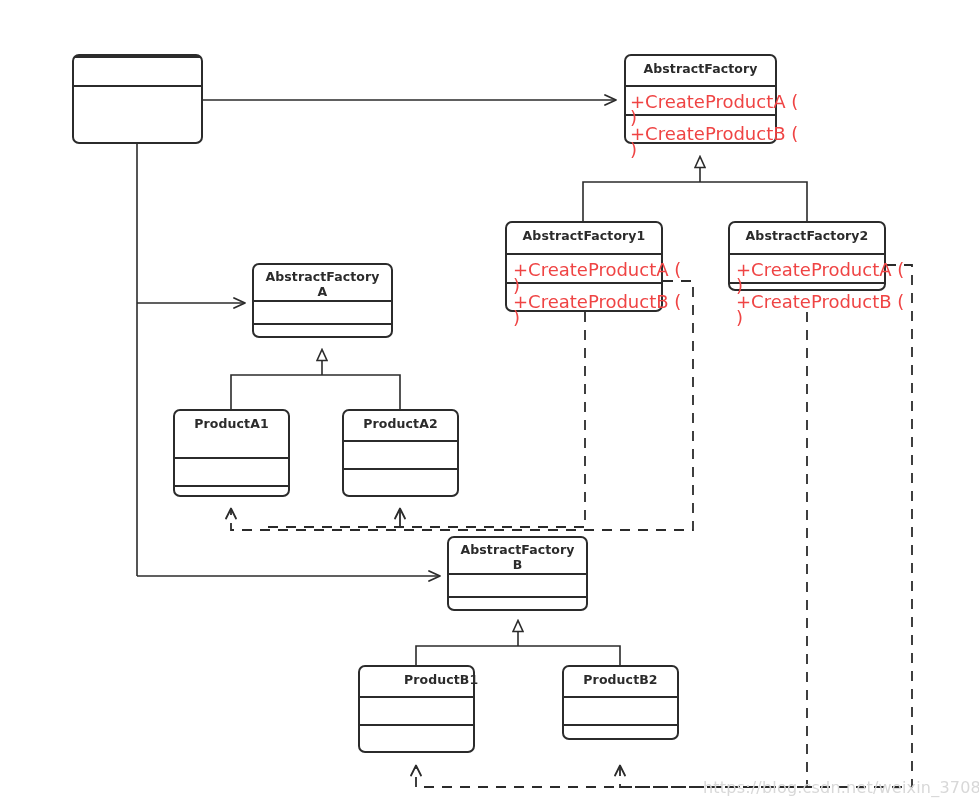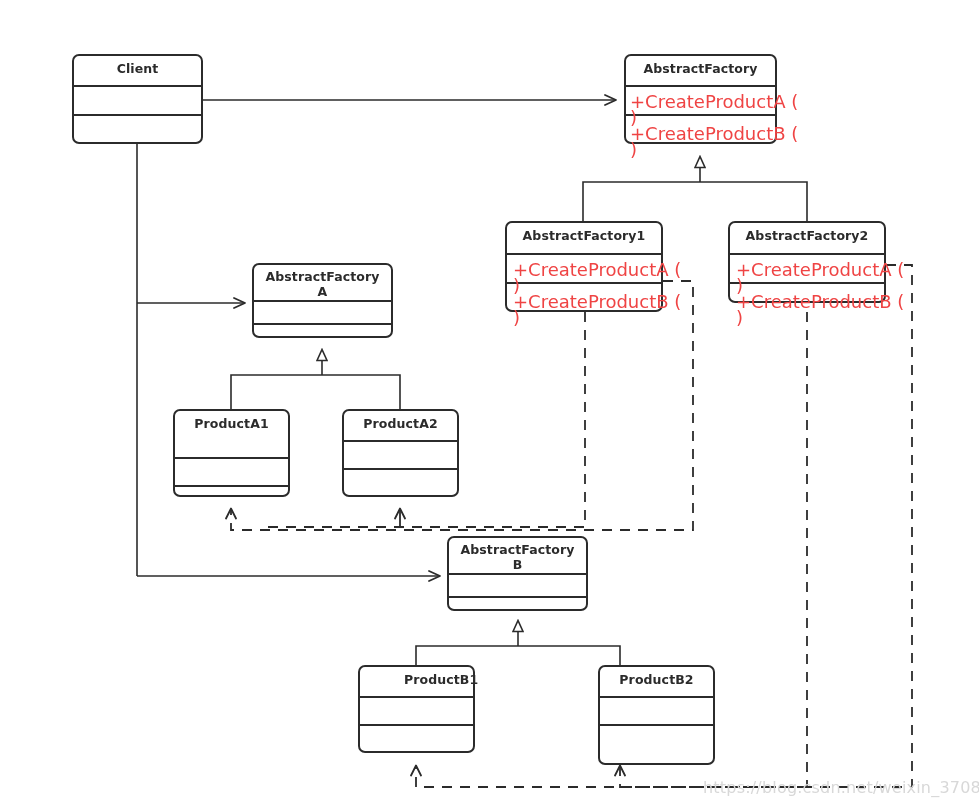--- a/index.html
+++ b/index.html
@@ -135,21 +135,20 @@
       <path d="M807,312 L807,787" fill="none" stroke="#2b2b2b" stroke-width="1.8" stroke-dasharray="10,8"></path>
       <path d="M807,787 L620,787 L620,766" fill="none" stroke="#2b2b2b" stroke-width="1.8" stroke-dasharray="10,8" marker-end="url(#openArrowDash)"></path>
     </g>
 
     <g>
       <path d="M400,527 L400,509" fill="none" stroke="#2b2b2b" stroke-width="1.8" marker-end="url(#openArrowDash)"></path>
     </g>
   </svg>
 
   <div class="uml-class" style="left:72px; top:54px; width:131px; height:90px;">
-    <div class="uml-name" style="height:29px;">Client</div>
     <div class="uml-sep"></div>
     <div class="uml-attrs" style="height:27px;"></div>
     <div class="uml-sep"></div>
     <div class="uml-ops" style="height:28px;"></div>
   </div>
 
   <div class="uml-class" style="left:624px; top:54px; width:153px; height:90px;">
     <div class="uml-name" style="height:29px;">AbstractFactory</div>
     <div class="uml-sep"></div>
     <div class="uml-attrs" style="height:27px;"></div>
@@ -166,21 +165,21 @@
     <div class="uml-sep"></div>
     <div class="uml-attrs" style="height:27px;"></div>
     <div class="uml-sep"></div>
     <div class="uml-ops" style="height:28px;"></div>
   </div>
   <div class="op-line" style="left:513px; top:262px; z-index:6;">+CreateProductA (</div>
   <div class="op-line" style="left:513px; top:278px; z-index:6;">)</div>
   <div class="op-line" style="left:513px; top:294px; z-index:6;">+CreateProductB (</div>
   <div class="op-line" style="left:513px; top:310px; z-index:6;">)</div>
 
-  <div class="uml-class" style="left:728px; top:221px; width:158px; height:82px;">
+  <div class="uml-class" style="left:728px; top:221px; width:158px; height:70px;">
     <div class="uml-name" style="height:30px;">AbstractFactory2</div>
     <div class="uml-sep"></div>
     <div class="uml-attrs" style="height:27px;"></div>
     <div class="uml-sep"></div>
     <div class="uml-ops" style="height:28px;"></div>
   </div>
   <div class="op-line" style="left:736px; top:262px; z-index:6;">+CreateProductA (</div>
   <div class="op-line" style="left:736px; top:278px; z-index:6;">)</div>
   <div class="op-line" style="left:736px; top:294px; z-index:6;">+CreateProductB (</div>
   <div class="op-line" style="left:736px; top:310px; z-index:6;">)</div>
@@ -224,21 +223,21 @@
   </div>
 
   <div class="uml-class" style="left:358px; top:665px; width:117px; height:88px;">
     <div class="uml-name" style="height:29px;padding-left:44px;">ProductB1</div>
     <div class="uml-sep"></div>
     <div class="uml-attrs" style="height:26px;"></div>
     <div class="uml-sep"></div>
     <div class="uml-ops" style="height:27px;"></div>
   </div>
 
-  <div class="uml-class" style="left:562px; top:665px; width:117px; height:100px;margin-left:36px;">
+  <div class="uml-class" style="left:562px; top:665px; width:117px; height:75px;">
     <div class="uml-name" style="height:29px;">ProductB2</div>
     <div class="uml-sep"></div>
     <div class="uml-attrs" style="height:26px;"></div>
     <div class="uml-sep"></div>
     <div class="uml-ops" style="height:27px;"></div>
   </div>
 
   <div class="watermark" style="left:703px; top:778px;">https://blog.csdn.net/weixin_37081112</div>
 
 </div>

